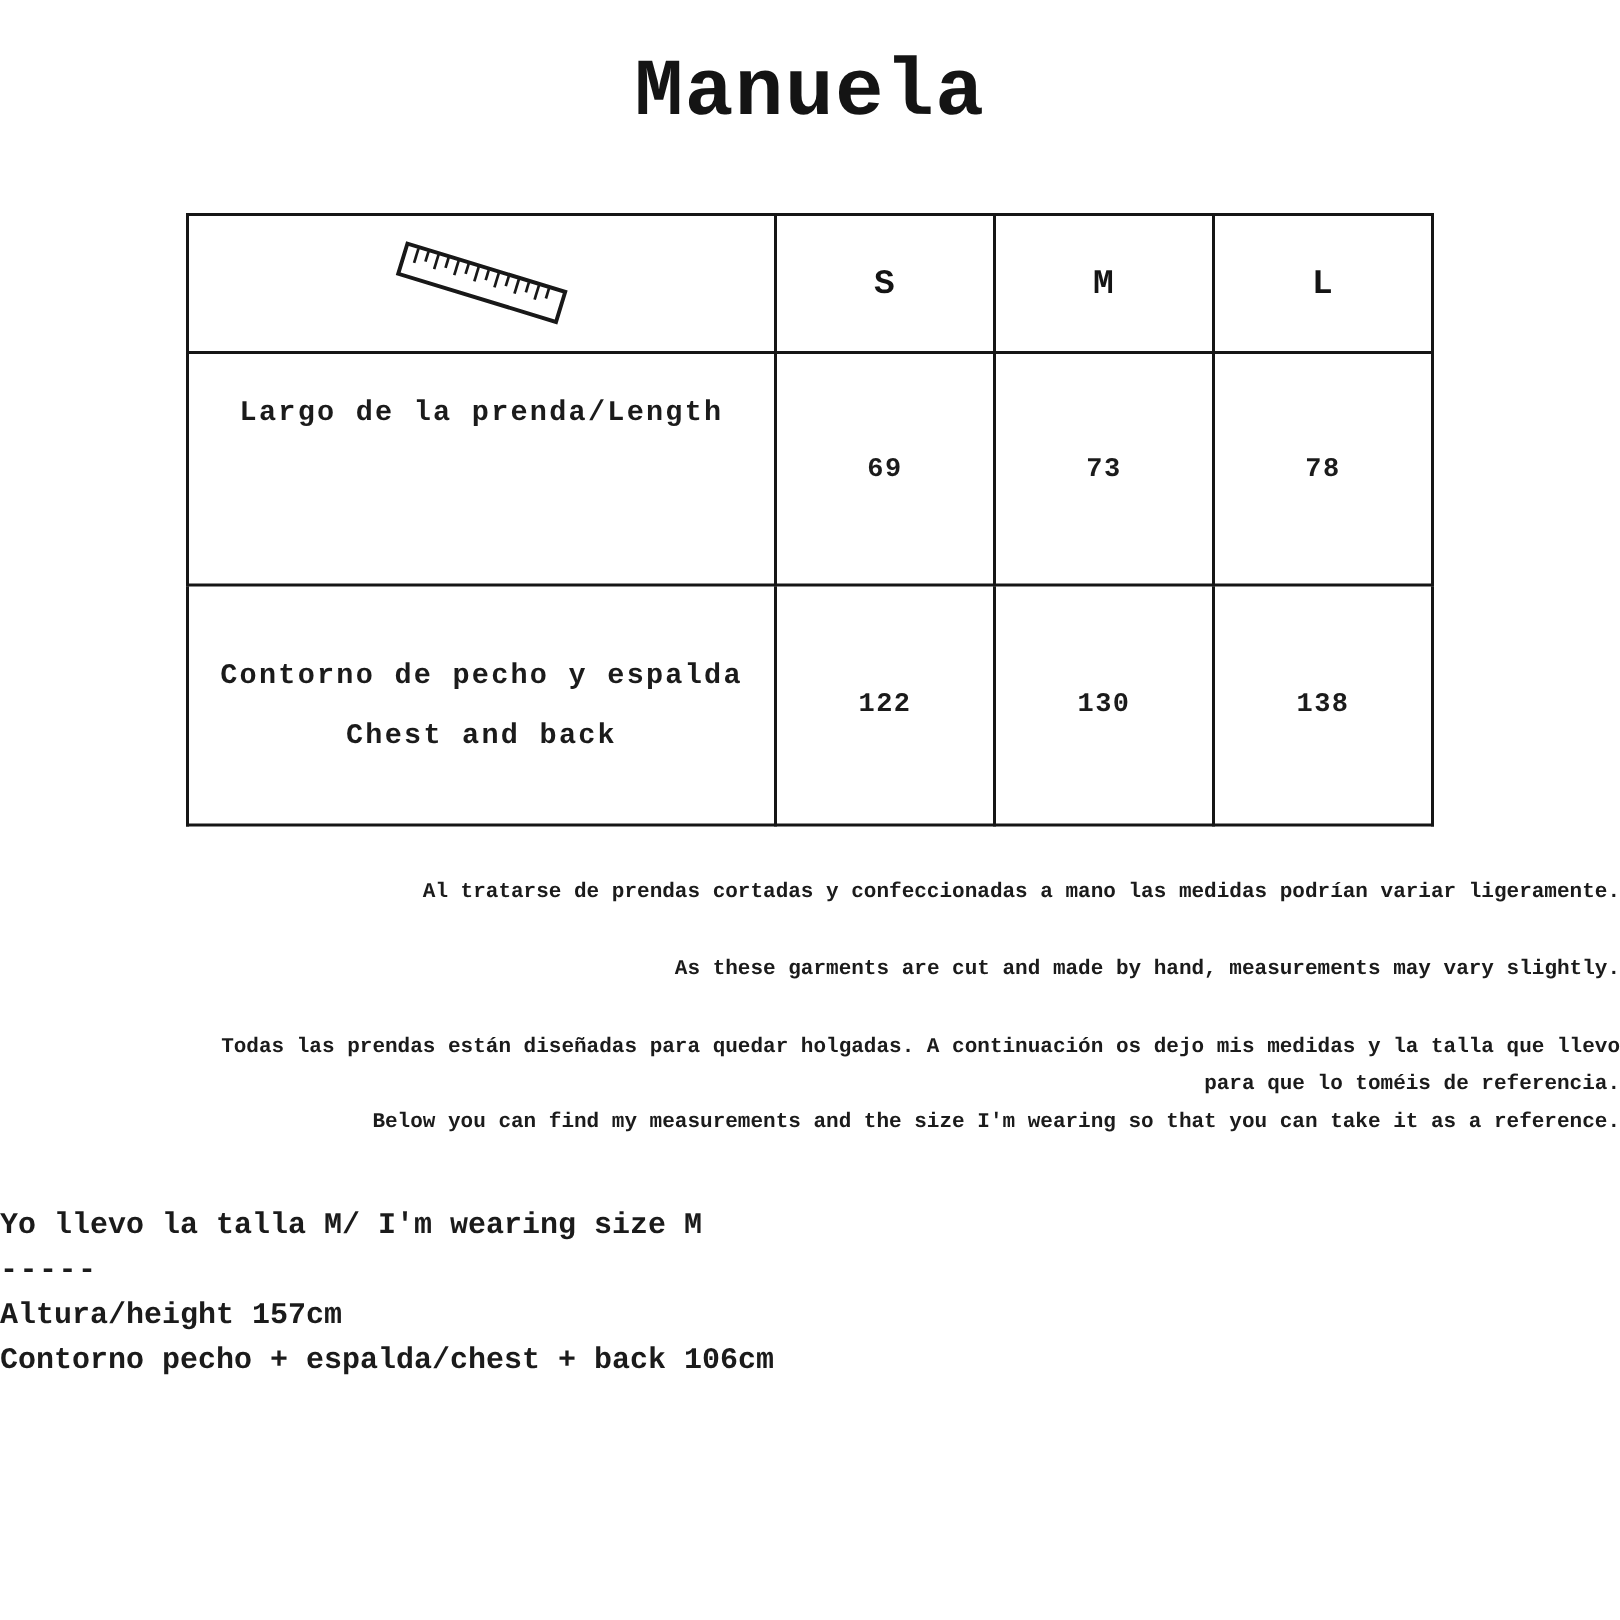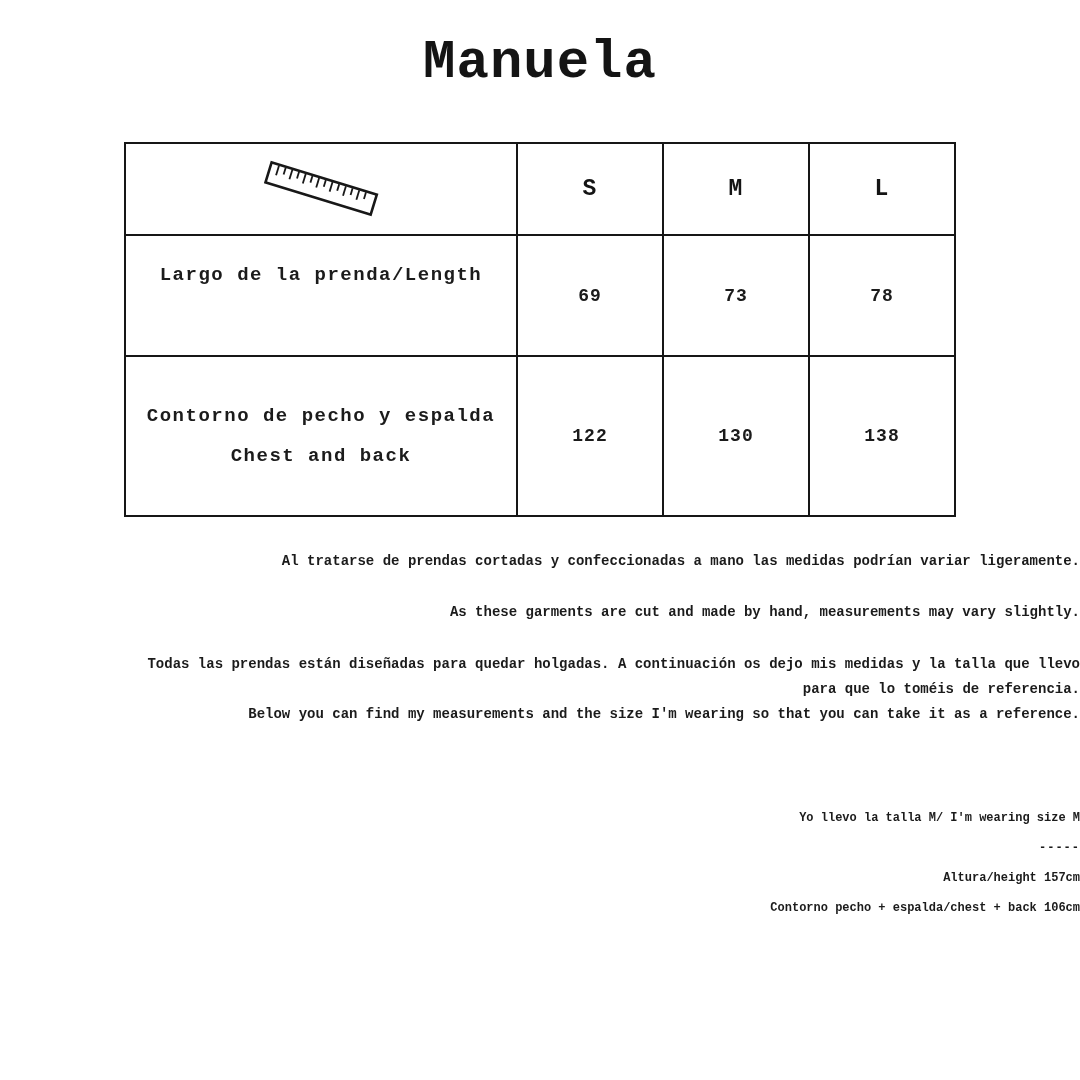--- a/index.html
+++ b/index.html
@@ -32,21 +32,21 @@
   table.size-table td {
     border: 2px solid #161616;
     text-align: center;
     vertical-align: middle;
     background: #ffffff;
   }
   col.c-label { width: 392px; }
   col.c-size  { width: 146px; }
 
   tr.header-row td { height: 92px; }
-  tr.row-1 td { height: 121px; text-align: center; }
+  tr.row-1 td { height: 155px; text-align: center; }
   tr.row-2 td { height: 160px; }
 
   .head-cell {
     font-size: 23px;
     letter-spacing: 1px;
     color: #141414;
   }
   .label-cell {
     font-size: 19px;
     letter-spacing: 1.5px;
@@ -62,21 +62,21 @@
     letter-spacing: 1px;
   }
 
   .icon-cell svg { display: inline-block; vertical-align: middle; }
 
   .notes { text-align: right; }
   .note-1 { margin-top: 34px; font-size: 14px; line-height: 20px; }
   .note-2 { margin-top: 31px; font-size: 14px; line-height: 20px; }
   .note-block { margin-top: 30px; font-size: 14px; line-height: 25px; }
 
-  .my-measurements { text-align: right; margin-top: 76px; font-size: 12px; }
+  .my-measurements { text-align: left; margin-top: 42px; font-size: 20px; }
   .mm-line { line-height: 30px; }
   .mm-divider { line-height: 30px; letter-spacing: 1px; }
 </style>
 </head>
 <body>
 
 <div class="page">
 
   <h1 class="title">Manuela</h1>
 

